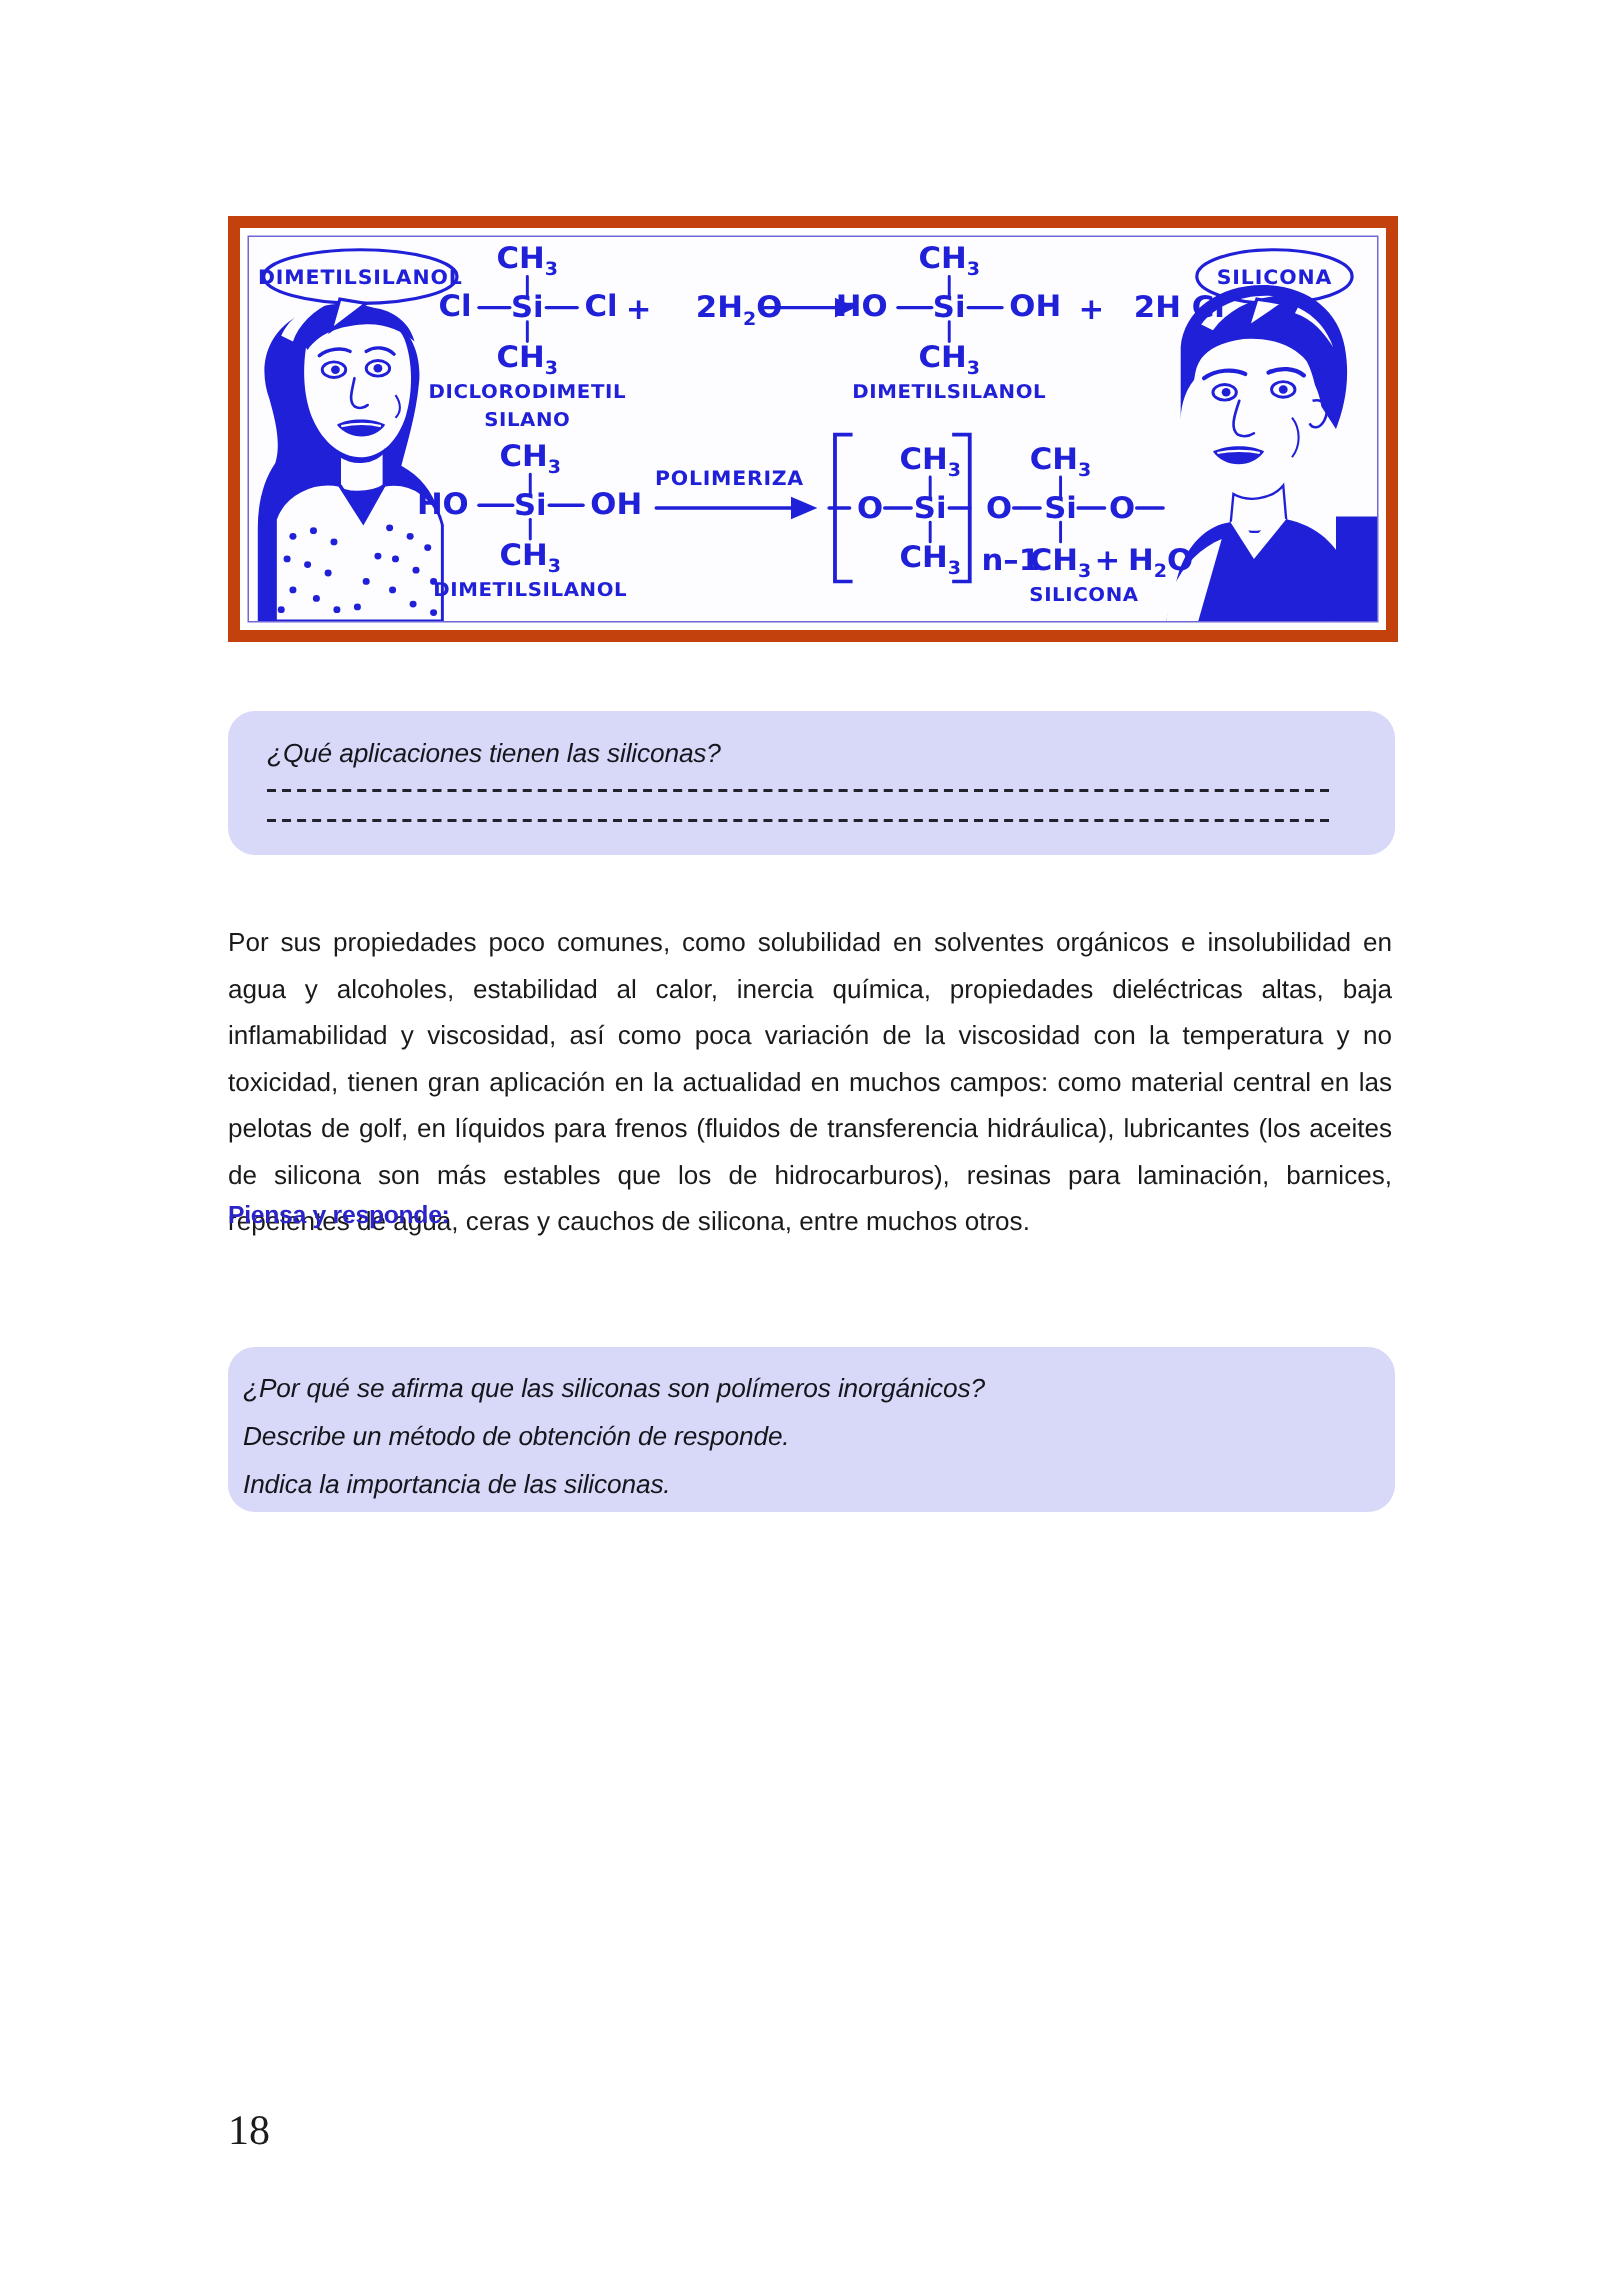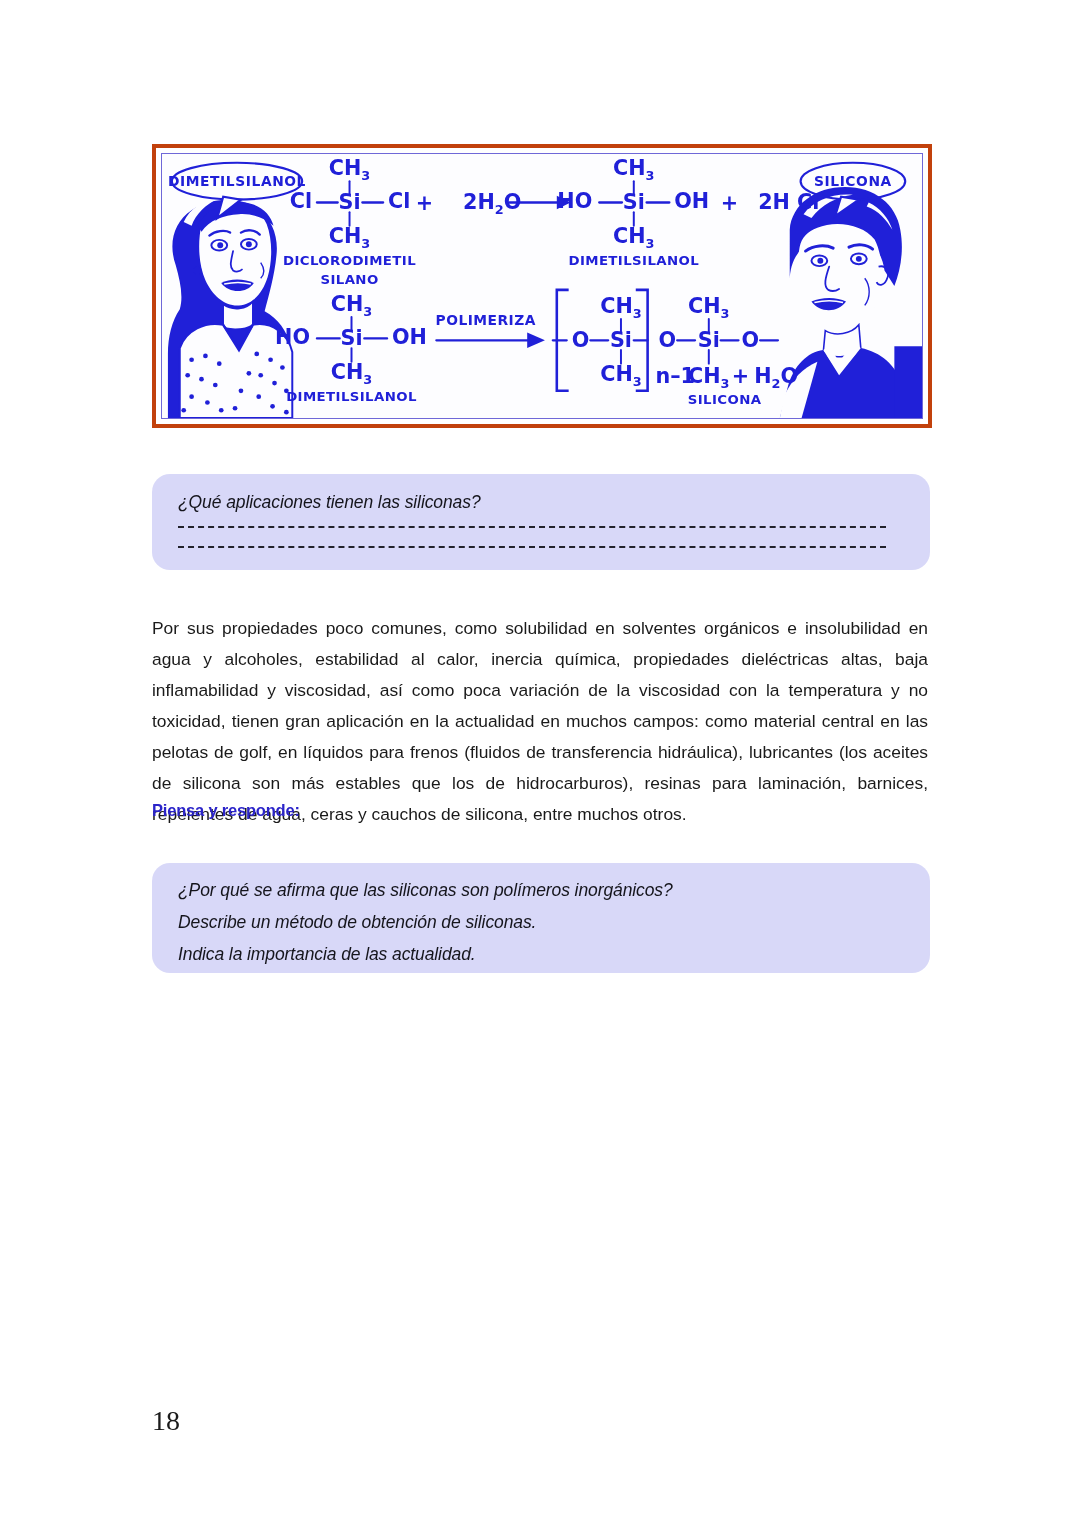--- a/index.html
+++ b/index.html
@@ -21,21 +21,21 @@
     position: absolute;
     left: 152px;
     top: 144px;
     width: 780px;
     height: 284px;
   }
   .fig-outer {
     position: absolute;
     inset: 0;
     background: #ffffff;
-    border: 4px solid #c2410c;
+    border: 8px solid #c2410c;
     box-sizing: border-box;
   }
   .fig-inner {
     position: absolute;
     left: 5px;
     top: 5px;
     right: 5px;
     bottom: 5px;
     border: 1.5px solid #6f68d8;
     box-sizing: border-box;
@@ -62,21 +62,21 @@
 
   #qbox-applications { top: 474px; height: 96px; padding: 18px 26px 16px 26px; }
   .answer-lines { margin-top: 13px; }
   .answer-line {
     height: 0;
     border-top: 2px dashed #22222c;
     margin-bottom: 18px;
     width: 708px;
   }
 
-  #qbox-think { top: 863px; height: 110px; padding: 17px 26px 0 26px; }
+  #qbox-think { top: 898px; height: 110px; padding: 17px 26px 0 10px; }
   #qbox-think .qbox-q { display: block; margin-bottom: 11px; }
 
   
   #body-paragraph {
     position: absolute;
     left: 152px;
     top: 596px;
     width: 776px;
     font-size: 17.4px;
     line-height: 31px;
@@ -376,17 +376,17 @@
     <div class="answer-line"></div>
   </div>
 </div>
 
 <p id="body-paragraph">Por sus propiedades poco comunes, como solubilidad en solventes orgánicos e insolubilidad en agua y alcoholes, estabilidad al calor, inercia química, propiedades dieléctricas altas, baja inflamabilidad y viscosidad, así como poca variación de la viscosidad con la temperatura y no toxicidad,  tienen gran aplicación en la actualidad en muchos campos:  como material central en  las pelotas de golf, en líquidos para frenos (fluidos de transferencia hidráulica), lubricantes (los aceites de silicona son más estables que los de hidrocarburos), resinas para laminación,  barnices, repelentes de agua, ceras y cauchos de silicona, entre muchos otros.</p>
 
 <div id="heading-think">Piensa y responde:</div>
 
 <div class="qbox" id="qbox-think">
   <span class="qbox-q">¿Por qué se afirma que las siliconas son polímeros inorgánicos?</span>
-  <span class="qbox-q">Describe un método de obtención de siliconas.</span>
-  <span class="qbox-q">Indica la importancia de las actualidad.</span>
+  <span class="qbox-q">Describe un método de obtención de responde.</span>
+  <span class="qbox-q">Indica la importancia de las siliconas.</span>
 </div>
 
 <div id="page-number">18</div>
 
 </body></html>

